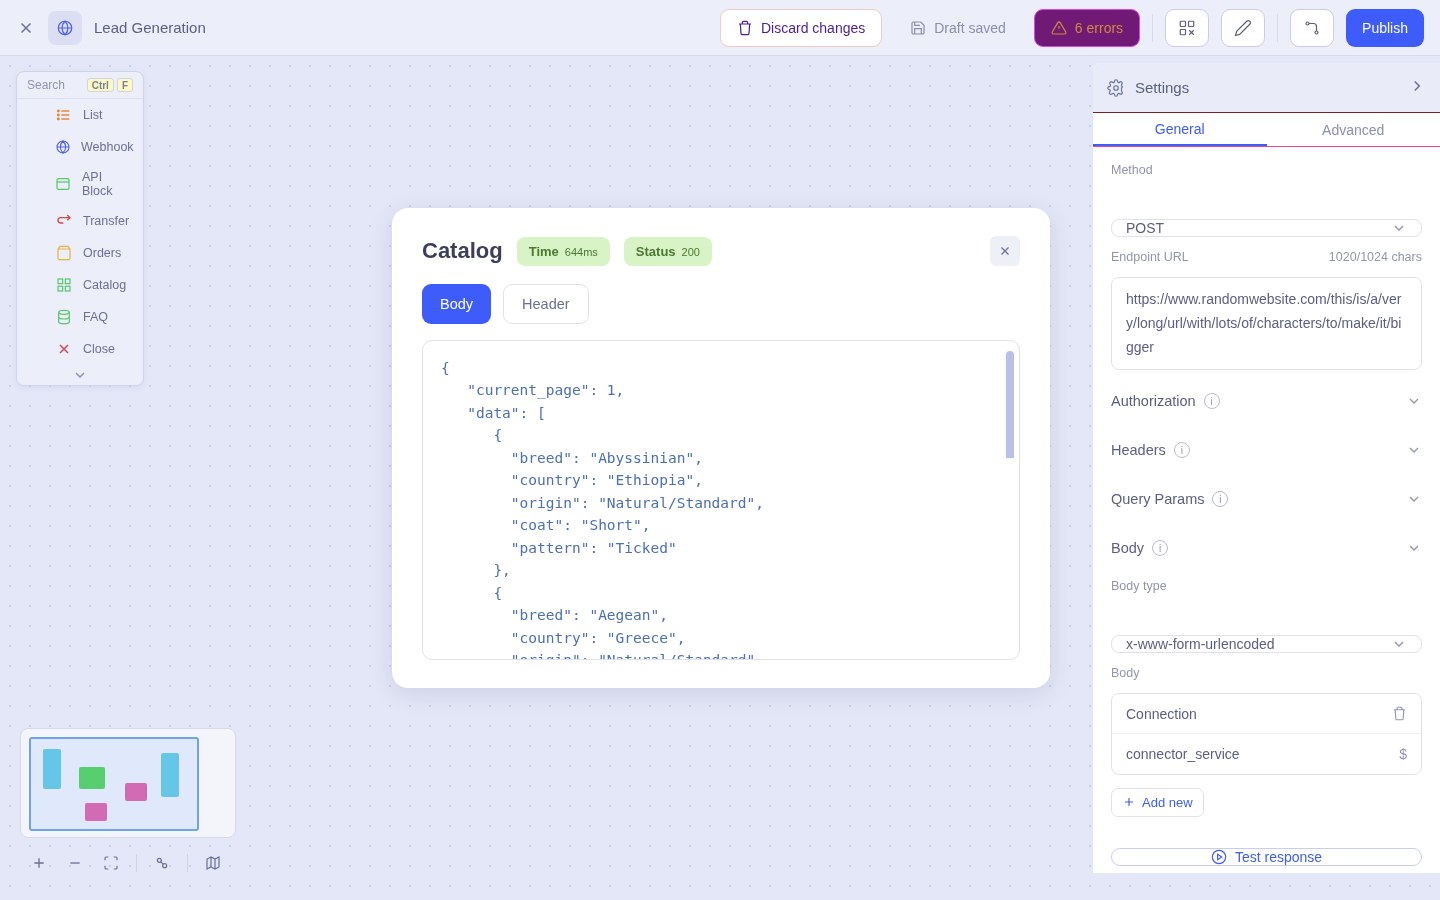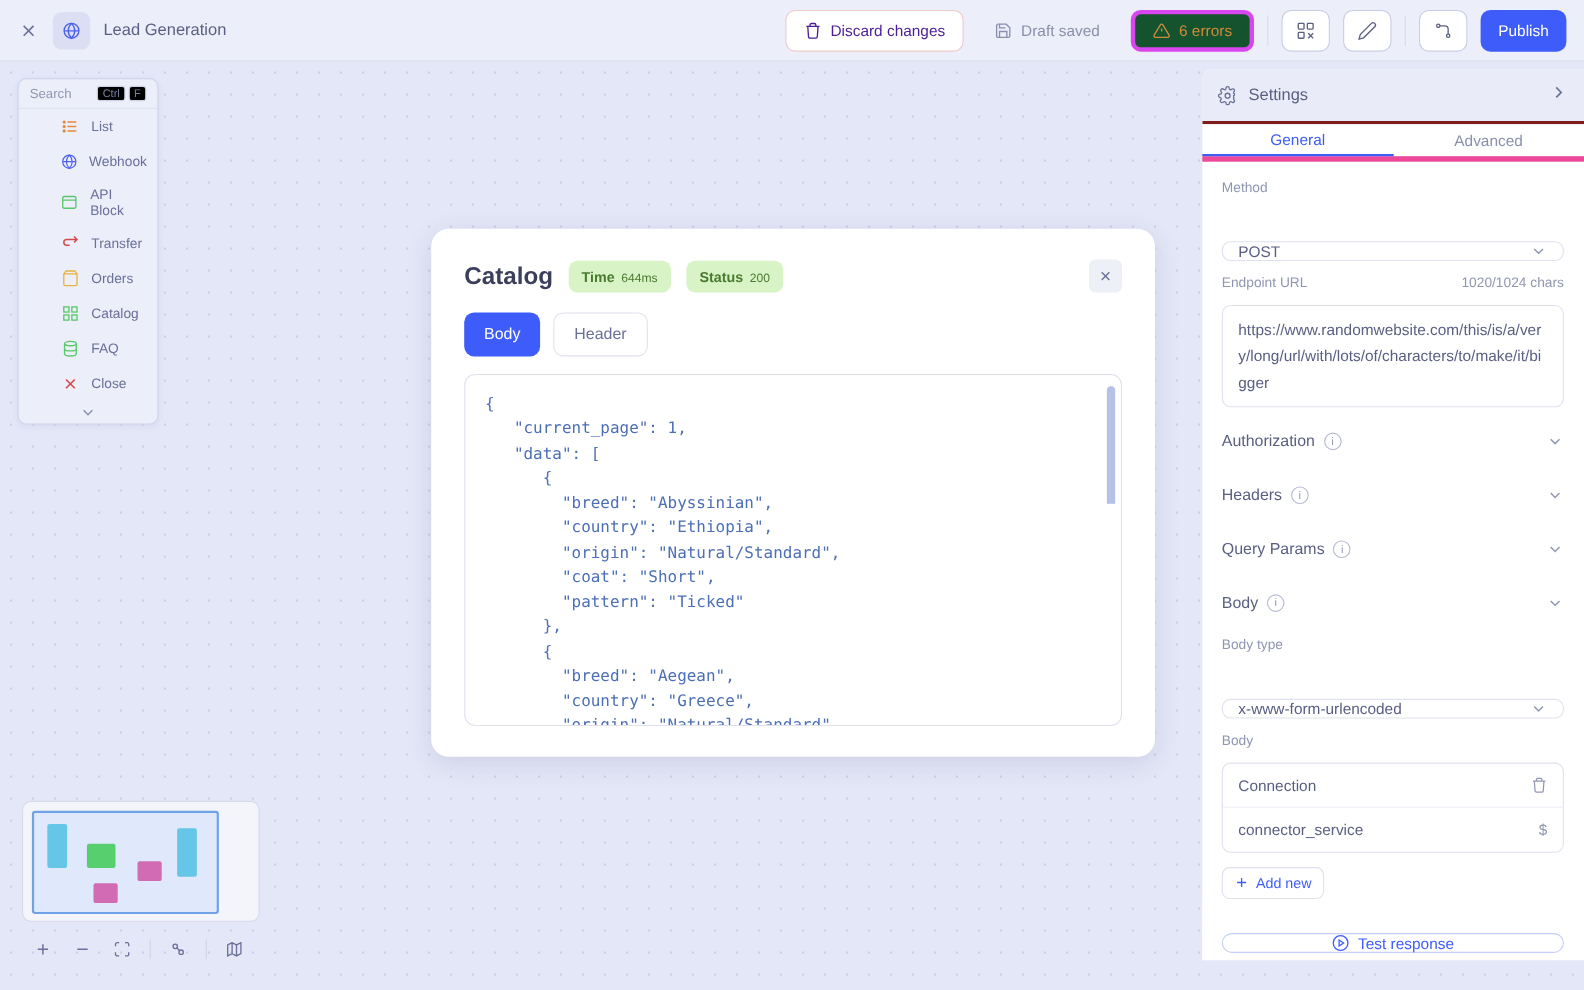--- a/index.html
+++ b/index.html
@@ -32,21 +32,21 @@
 .hdr-title { font-size: 15px; font-weight: 500; color: #5a5f82; }
 .hdr-right { margin-left: auto; display: flex; align-items: center; gap: 12px; }
 .btn {
   height: 38px; padding: 0 16px; border-radius: 9px;
   display: inline-flex; align-items: center; gap: 8px;
   font-size: 14px; font-weight: 500; cursor: pointer;
   white-space: nowrap;
 }
 .btn-discard { border: 1px solid #f0c9c9; background: #fff; color: #4c1d95; }
 .btn-draft { color: #8a8fad; background: transparent; }
-.btn-errors { border: 4px solid #d946ef; background: #14532d; color: #d08a3a; }
+.btn-errors { border: 1px solid #d946ef; background: #701a75; color: #d08a3a; }
 .btn-icon-sq {
   width: 44px; height: 38px; border: 1px solid #c9cde4; border-radius: 9px;
   background: #fff; display: inline-flex; align-items: center; justify-content: center;
   color: #5a5f82; cursor: pointer;
 }
 .btn-publish { background: #3e5cfa; color: #fff; border-radius: 9px; }
 .vdiv { width: 1px; height: 28px; background: #d8dbeb; }
 
 
 .palette {
@@ -59,21 +59,21 @@
   box-shadow: 0 2px 6px rgba(80,90,150,0.08);
 }
 .palette-search {
   display: flex; align-items: center; justify-content: space-between;
   padding: 6px 10px; font-size: 12px; color: #9196b0;
   border-bottom: 1px solid #dde0f0;
 }
 .kbd {
   display: inline-flex; gap: 3px; align-items: center;
 }
-.kbd span { font-size: 10px; background: #000000; border: 1px solid #cfd3e6; border-radius: 3px; padding: 0 4px; line-height: 14px; height:14px; color:#7b80a0;}
+.kbd span { font-size: 10px; background: #fef9c3; border: 1px solid #cfd3e6; border-radius: 3px; padding: 0 4px; line-height: 14px; height:14px; color:#7b80a0;font-weight:bold;}
 .palette-item {
   display: flex; align-items: center; gap: 10px;
   padding: 7px 10px; font-size: 12.5px; color: #6b7099; cursor: pointer; margin-left: 28px;
 }
 .pal-ic { width: 18px; height: 18px; display: inline-flex; align-items: center; justify-content: center; }
 .palette-more {
   display: flex; align-items: center; justify-content: center;
   height: 20px; color: #8a8fad;
 }
 
@@ -135,27 +135,27 @@
   position: absolute; right: 0; top: 63px;
   width: 348px; height: 810px;
   background: #fff;
   border-left: 1px solid #e2e5f2;
   border-top-left-radius: 8px;
   display: flex; flex-direction: column;
 }
 .s-head {
   height: 50px; background: #e9ecf8;
   display: flex; align-items: center; gap: 10px;
-  padding: 0 14px; border-bottom: 3px solid #7f1d1d;
+  padding: 0 14px; border-bottom: 1px solid #7f1d1d;
   border-top-left-radius: 8px;
 }
 .s-head-title { font-size: 15px; font-weight: 500; color: #5a5f82; }
 .s-head-collapse { margin-left: auto; color: #6b7099; cursor: pointer; }
 .s-tabs {
-  display: flex; height: 34px; border-bottom: 5px solid #ec4899;
+  display: flex; height: 34px; border-bottom: 1px solid #ec4899;
 }
 .s-tab {
   flex: 1; display: flex; align-items: center; justify-content: center;
   font-size: 14px; cursor: pointer;
 }
 .s-tab-active { color: #3e5cfa; font-weight: 500; border-bottom: 2px solid #3e5cfa; }
 .s-tab-inactive { color: #8a8fad; }
 .s-body { padding: 16px 18px; display: flex; flex-direction: column; gap: 13px; overflow-y: auto; flex:1;}
 .s-label { font-size: 12.5px; color: #9196b0; }
 .s-select {

